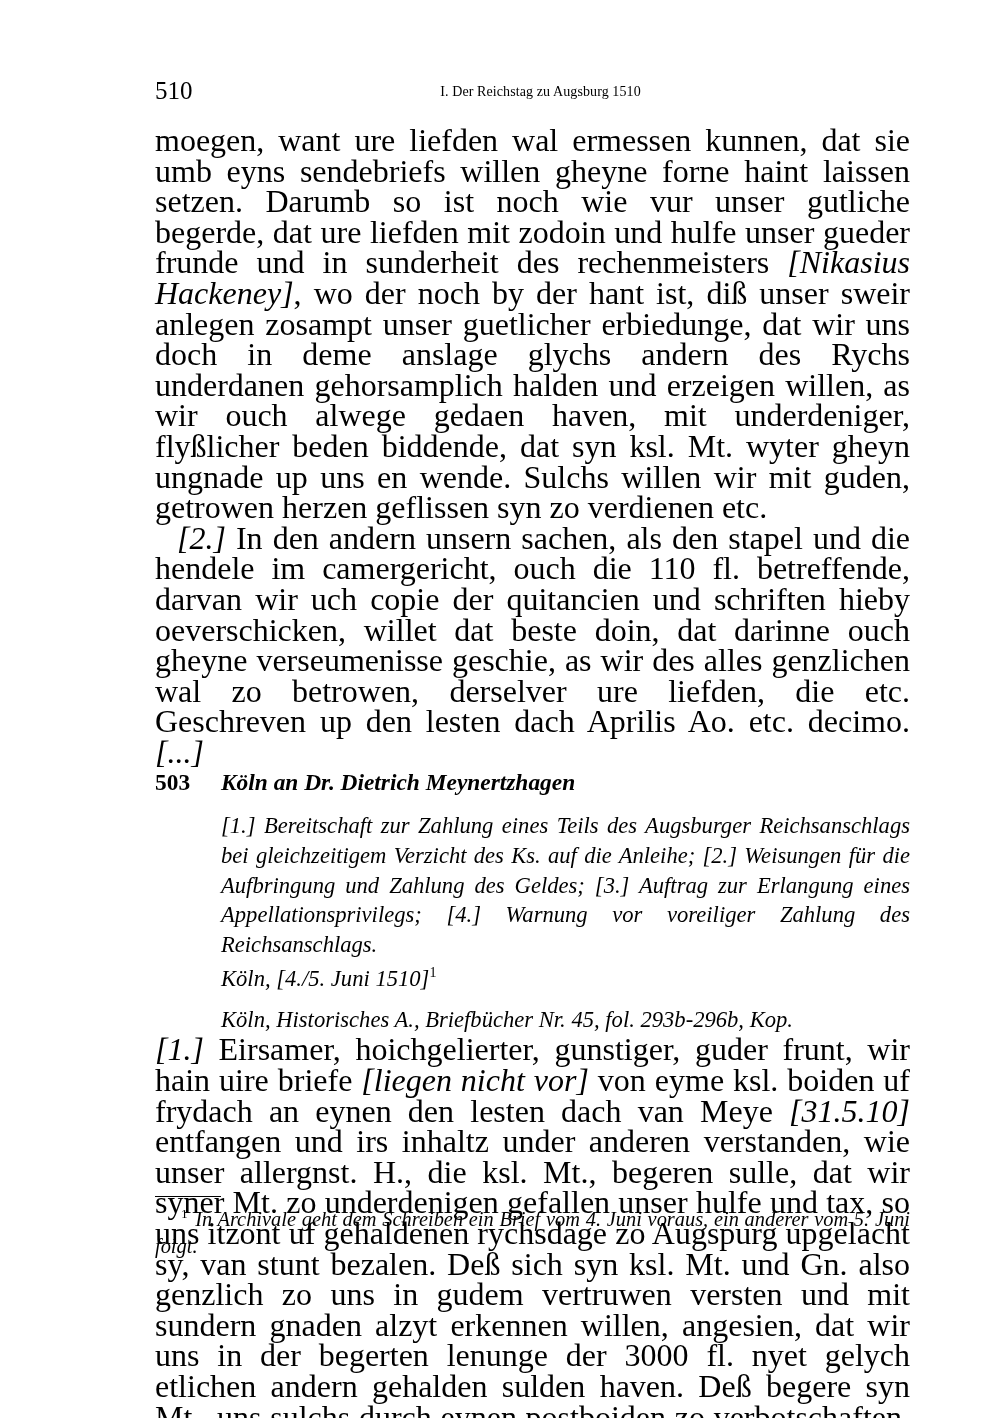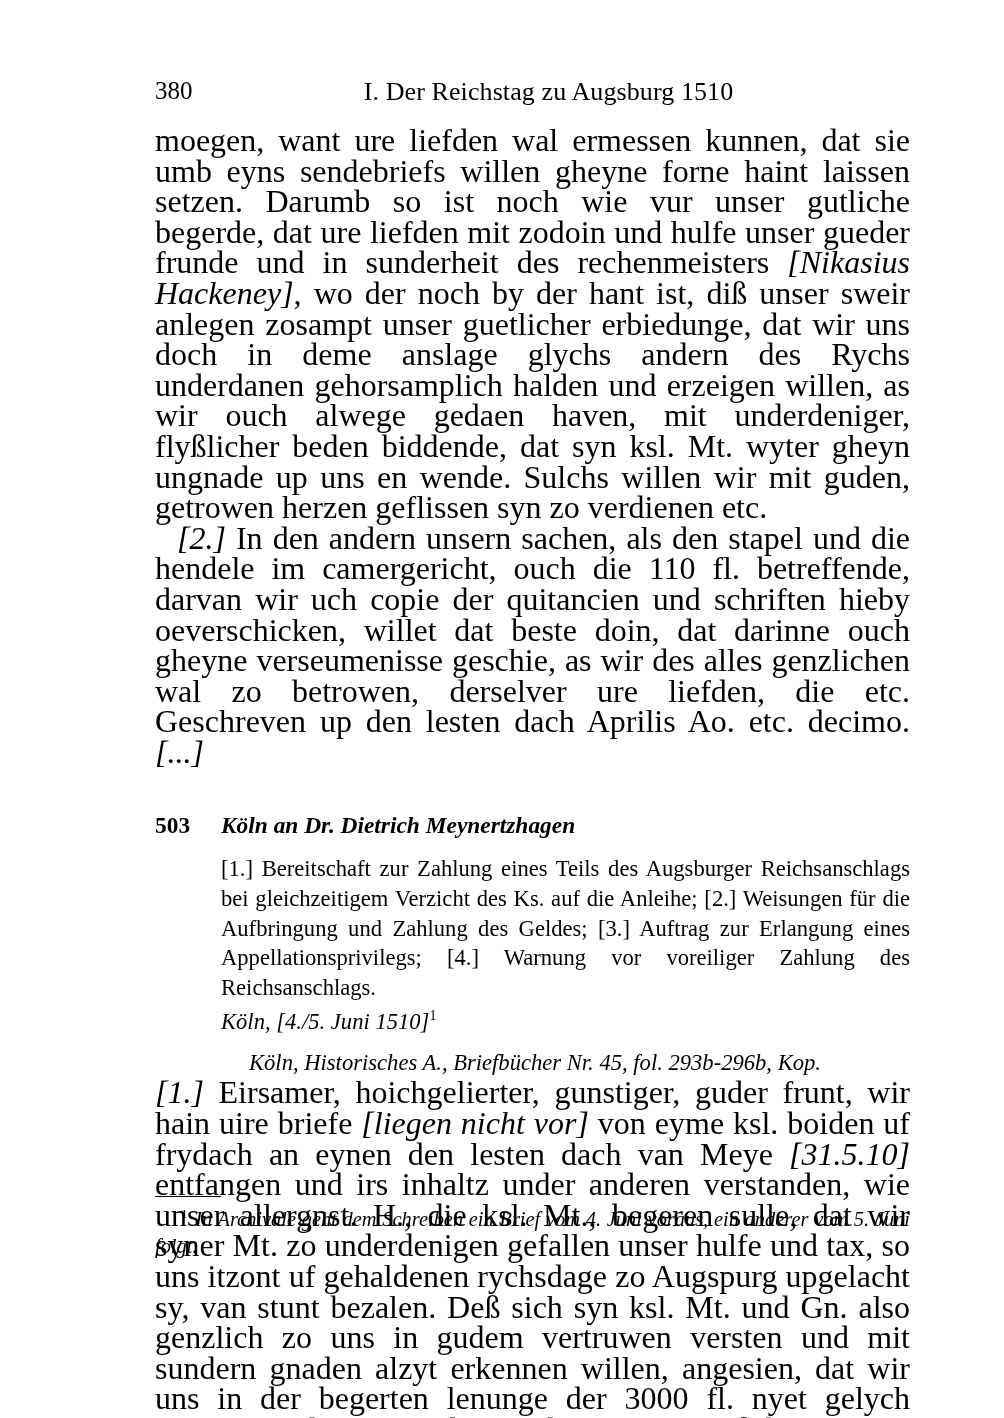--- a/index.html
+++ b/index.html
@@ -34,25 +34,25 @@
   }
   .folio {
     position: absolute;
     left: 0;
     top: 0;
     font-size: 25px;
     line-height: 30px;
   }
   .running-title {
     position: absolute;
-    left: 16px;
+    left: 8px;
     top: 3px;
     width: 755px;
     text-align: center;
-    font-size: 26px;
+    font-size: 14px;
     line-height: 26px;
     letter-spacing: 0.1px;
   }
 
   
   .column {
     position: absolute;
     top: 125px;
     left: 0;
     width: 755px;
@@ -63,62 +63,62 @@
     font-size: 32px;
     line-height: 30.6px;
     text-align: justify;
     text-justify: inter-word;
     hyphens: manual;
   }
   p.body.indent { text-indent: 22px; }
 
   
   .section-heading {
-    margin-top: 43px;
     display: flex;
     align-items: flex-start;
     font-weight: bold;
     font-size: 23.4px;
     line-height: 30px;
   }
   .section-heading .num {
     width: 66px;
     flex: 0 0 66px;
   }
   .section-heading .title {
     flex: 1 1 auto;
     font-style: italic;
   }
 
   
   .regest {
     margin-top: 14px;
     margin-left: 66px;
     width: 689px;
+    font-style: italic;
     font-size: 22.6px;
     line-height: 29.6px;
     text-align: justify;
     hyphens: manual;
   }
   .dateline {
     margin-top: 5px;
     margin-left: 66px;
     font-style: italic;
     font-size: 22.6px;
     line-height: 29px;
   }
   .dateline sup {
     font-style: normal;
     font-size: 0.62em;
     vertical-align: super;
     line-height: 0;
   }
   .archive {
     margin-top: 12px;
-    margin-left: 94px;
+    margin-left: 66px;
     font-style: italic;
     font-size: 22.6px;
     line-height: 29px;
   }
 
   .letter-body {
     margin-top: 24px;
   }
 
   em { font-style: italic; }
@@ -152,21 +152,21 @@
     line-height: 0;
     margin-right: 0.55em;
   }
 </style>
 </head>
 <body>
 
 <div class="page">
 
   <div class="running-head">
-    <span class="folio">380</span>
+    <span class="folio">510</span>
     <span class="running-title">I. Der Reichstag zu Augsburg 1510</span>
   </div>
 
   <div class="column">
 
     <p class="body"><span>moegen, want ure liefden wal ermessen kunnen, dat sie umb eyns sendebriefs willen gheyne forne haint laissen setzen. Darumb so ist noch wie vur unser gutliche begerde, dat ure liefden mit zodoin und hulfe unser gueder frunde und in sunderheit des rechenmeisters </span><em>[Nikasius Hackeney]</em><span>, wo der noch by der hant ist, diß unser sweir anlegen zosampt unser guetlicher erbiedunge, dat wir uns doch in deme anslage glychs andern des Rychs underdanen gehorsamplich halden und erzeigen willen, as wir ouch alwege gedaen haven, mit underdeniger, flyßlicher beden biddende, dat syn ksl. Mt. wyter gheyn ungnade up uns en wende. Sulchs willen wir mit guden, getrowen herzen geflissen syn zo verdienen etc.</span></p>
 
     <p class="body indent"><em>[2.]</em><span> In den andern unsern sachen, als den stapel und die hendele im camergericht, ouch die 110 fl. betreffende, darvan wir uch copie der quitancien und schriften hieby oeverschicken, willet dat beste doin, dat darinne ouch gheyne verseumenisse geschie, as wir des alles genzlichen wal zo betrowen, derselver ure liefden, die etc. Geschreven up den lesten dach Aprilis Ao. etc. decimo. </span><em>[...]</em></p>
 
     <div class="section-heading">

